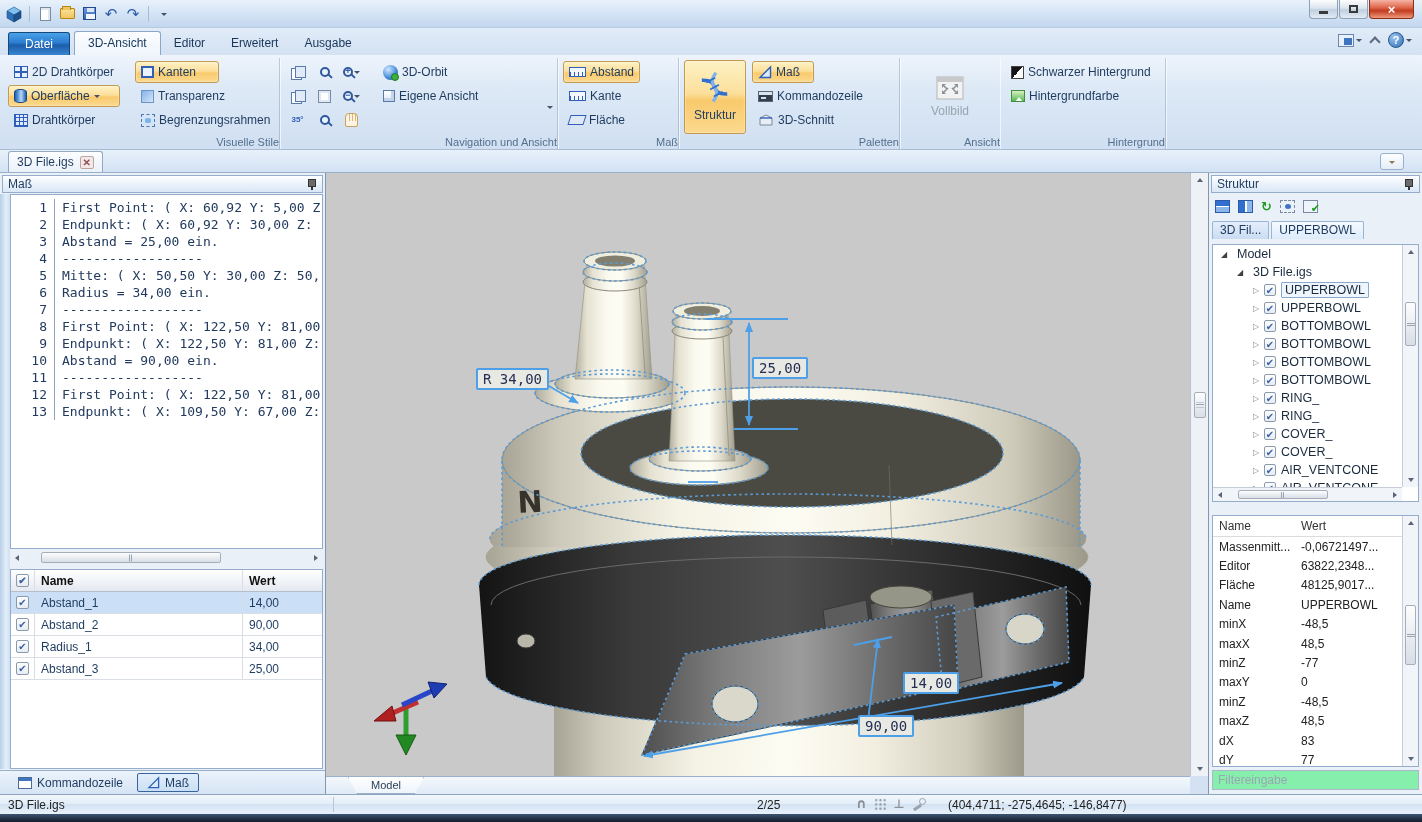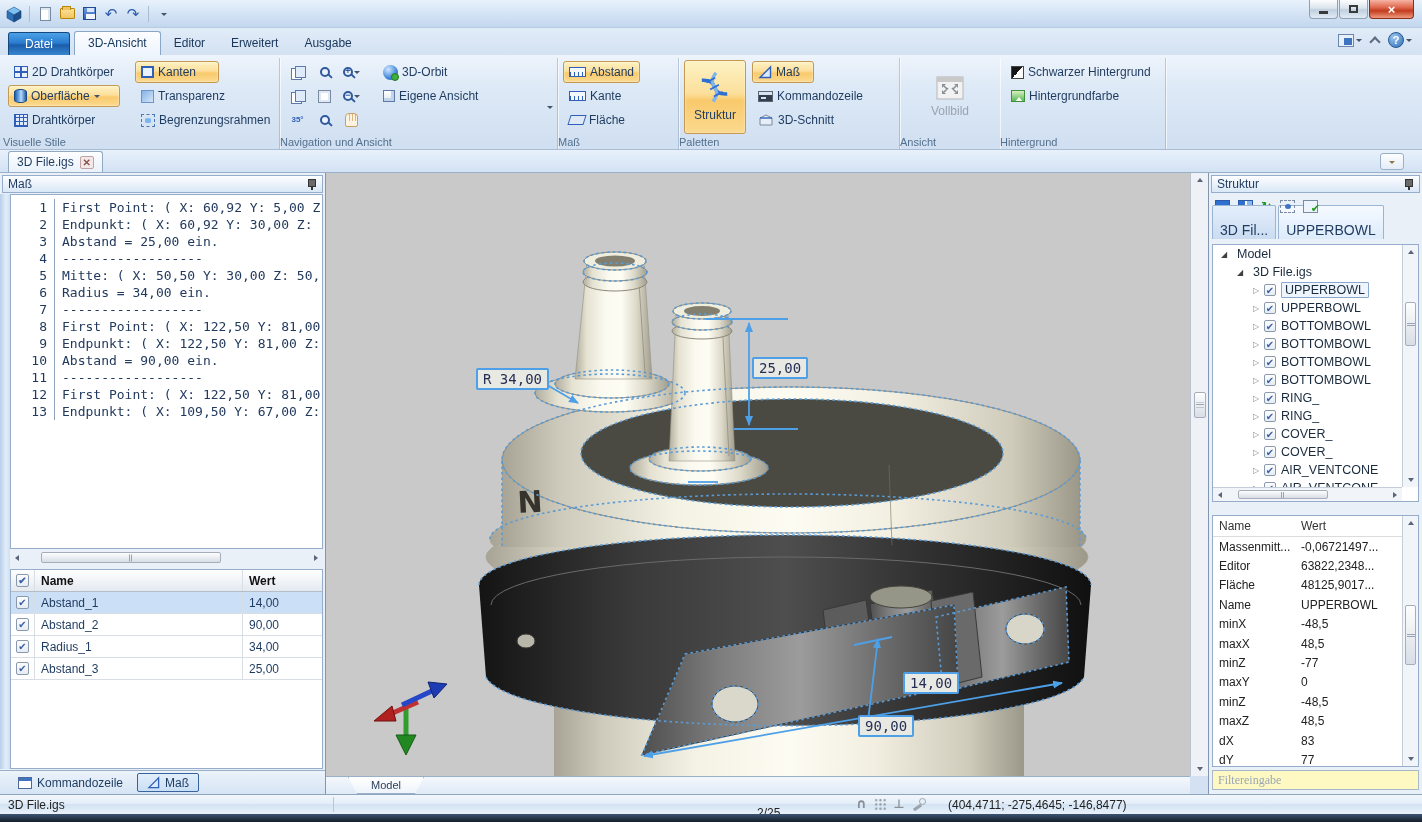--- a/index.html
+++ b/index.html
@@ -36,21 +36,21 @@
 .mtab.active{background:linear-gradient(#fcfdff,#eef5fc);border:1px solid #8ba7c7;border-bottom:none;border-radius:3px 3px 0 0;color:#15365c}
 .tabrow-right{position:absolute;right:10px;top:32px;display:flex;align-items:center;gap:9px}
 .i-style{width:16px;height:13px;border:1px solid #6a86ac;background:#e8f1fb;position:relative}
 .i-style::after{content:"";position:absolute;right:1px;bottom:1px;width:8px;height:7px;background:#3f74c0}
 .i-chevup{width:8px;height:8px;border-top:2px solid #5b6b80;border-right:2px solid #5b6b80;transform:rotate(-45deg);margin-top:4px}
 .i-help{width:16px;height:16px;border-radius:50%;background:radial-gradient(circle at 35% 30%,#9cc6ef,#2f6fb8);color:#fff;font-weight:bold;font-size:11px;display:flex;align-items:center;justify-content:center;border:1px solid #24588f}
 
 
 .ribbon{position:absolute;left:0;top:55px;width:100%;height:95px;background:linear-gradient(#eef4fc,#dde9f6 35%,#d0dff1);border-bottom:1px solid #a8bcd2;display:flex;padding:3px 0 0 3px}
 .rgroup{position:relative;height:91px;border-right:1px solid rgba(138,160,186,.5);box-shadow:1px 0 0 rgba(255,255,255,.65);padding:2px 5px 15px 5px}
-.rg-label{position:absolute;bottom:1px;left:0;right:0;text-align:left;font-size:11px;color:#53708e}
+.rg-label{position:absolute;bottom:1px;left:0;right:0;text-align:right;font-size:11px;color:#53708e}
 .rbtn{display:inline-flex;align-items:center;gap:4px;height:22px;padding:0 5px;border:1px solid transparent;border-radius:3px;white-space:nowrap;color:#1d3a5f}
 .rbtn.hl,.rbig.hl{background:linear-gradient(#fdf2c4,#fcdf9b 45%,#f9ca6c 55%,#fbd98f);border:1px solid #c49a52;box-shadow:inset 0 0 2px rgba(255,255,255,.8)}
 .vs-grid{display:grid;grid-template-columns:127px auto;grid-auto-flow:column;grid-template-rows:repeat(3,24px);align-items:center}
 .nav-grid{display:grid;grid-template-columns:27px 27px 38px auto;grid-template-rows:repeat(3,24px);align-items:center}
 .sbtn{width:25px;height:21px;display:flex;align-items:center;justify-content:center;gap:1px}
 .col3{display:grid;grid-template-rows:repeat(3,24px);align-items:center;justify-items:start}
 .pal{display:flex;gap:6px;align-items:flex-start}
 .rbig{width:62px;height:74px;display:flex;flex-direction:column;align-items:center;justify-content:center;gap:4px;border:1px solid transparent;border-radius:3px;text-align:center}
 .rbig.dis{color:#9aa4af}
 .gdrop{position:absolute;right:4px;top:44px}
@@ -139,21 +139,21 @@
 .rtools{height:26px;display:flex;align-items:center;gap:8px;padding-left:6px}
 .t-rows{width:15px;height:13px;border:1px solid #2a5aa8;background:linear-gradient(#2f6fd0,#2f6fd0) top/100% 5px no-repeat,linear-gradient(#8ab6ec,#8ab6ec) bottom/100% 5px no-repeat,#fff}
 .t-cols{width:15px;height:13px;border:1px solid #2a5aa8;background:linear-gradient(90deg,#2f6fd0 0 6px,#fff 6px 8px,#8ab6ec 8px)}
 .t-refresh{font:bold 13px/13px "DejaVu Sans",sans-serif;color:#1f9c1f}
 .t-refresh::before{content:"↻"}
 .t-eye{width:15px;height:13px;border:1px dashed #7a8aa0;position:relative}
 .t-eye::after{content:"";position:absolute;left:4px;top:3px;width:6px;height:5px;border-radius:50%;background:#3f74c0}
 .t-check{width:15px;height:13px;border:1px solid #7a8aa0;background:#eef4fb;position:relative}
 .t-check::after{content:"✔";position:absolute;right:-3px;bottom:-3px;font-size:11px;color:#1f9c1f}
 .rtabs{height:20px;display:flex;gap:2px;padding-left:3px;align-items:flex-end}
-.rtab{height:34px;padding:16px 7px;background:linear-gradient(#e4eefb,#cadcf2);border:1px solid #9ab4d4;border-bottom:none;font-size:14px;color:#1d3a5f;line-height:17px;border-radius:2px 2px 0 0}
+.rtab{height:18px;padding:0 7px;background:linear-gradient(#e4eefb,#cadcf2);border:1px solid #9ab4d4;border-bottom:none;font-size:12px;color:#1d3a5f;line-height:17px;border-radius:2px 2px 0 0}
 .rtab.active{background:linear-gradient(#f6faff,#dcebfb)}
 .tree{position:absolute;left:3px;right:3px;top:71px;height:258px;background:#fff;border:1px solid #96accb;overflow:hidden}
 .trow{display:flex;align-items:center;height:18px;white-space:nowrap;font-size:12.5px;color:#1a2b3e}
 .exp{width:10px;flex:none;font-size:8px;color:#8a8a8a;text-align:center}
 .exp.open{color:#404040}
 .exp.open::before{content:"◢"}
 .exp.closed::before{content:"▷"}
 .tsel{border:1px solid #8aa8cc;background:#eef5fd;padding:0 3px;border-radius:1px}
 .tree .cb{width:12px;height:12px;margin:0 5px 0 3px}
 .tvs{position:absolute;right:0;top:0;bottom:14px;width:16px;background:#f1f4f8;border-left:1px solid #c4cdd8;display:flex;flex-direction:column;align-items:center;padding:2px 0}
@@ -161,28 +161,28 @@
 .ths{position:absolute;left:0;right:16px;bottom:0;height:14px;background:#f1f4f8;border-top:1px solid #c4cdd8;display:flex;align-items:center;gap:2px;padding:0 2px}
 .ths .sbthumb{width:90px;height:9px}
 .ths .sbthumb::after{width:5px;height:6px;background:repeating-linear-gradient(90deg,#9aa4b0 0 1px,transparent 1px 2.5px)}
 .props{position:absolute;left:3px;right:3px;top:342px;height:252px;background:#fff;border:1px solid #96accb;overflow:hidden}
 .prow{display:flex;height:19.4px;align-items:center;font-size:12px;color:#222}
 .prow.head{height:21px;color:#333;border-bottom:1px solid #dcdcdc}
 .prow .pn{width:84px;padding-left:6px;flex:none}
 .prow .pv{padding-left:4px;flex:1}
 .pvs{position:absolute;right:0;top:0;bottom:0;width:16px;background:#f1f4f8;border-left:1px solid #c4cdd8;display:flex;flex-direction:column;align-items:center;padding:2px 0}
 .pvs .sbthumb{width:11px;height:60px;margin-top:80px}
-.filter{position:absolute;left:3px;right:3px;top:597px;height:20px;border:1px solid #a8b8c8;background:#fef9c3;font-size:12px;padding:0 5px;color:#333;font-family:Liberation Serif, serif}
+.filter{position:absolute;left:3px;right:3px;top:597px;height:20px;border:1px solid #a8b8c8;background:#86efac;font-size:12px;padding:0 5px;color:#333;font-family:Liberation Sans, sans-serif}
 .filter::placeholder{color:#9aa6b4}
 
 
 .statusbar{position:absolute;left:0;top:794px;width:100%;height:20px;background:linear-gradient(#f2f7fc,#e2edf8 49%,#d3e3f3 50%,#e8f1fa);border-top:1px solid #8fa5bd;font-size:12px;color:#222}
 .st-file{position:absolute;left:8px;top:3px}
 .st-div{position:absolute;top:2px;width:1px;height:15px;background:#b9c6d6}
-.st-page{position:absolute;left:757px;top:11px}
+.st-page{position:absolute;left:757px;top:3px}
 .st-icons{position:absolute;left:856px;top:2px;display:flex;align-items:center;gap:7px;color:#8b9099}
 .g-mag::before{content:"∩";font:bold 13px/14px "DejaVu Sans",sans-serif}
 .g-grid{width:13px;height:12px;background:radial-gradient(circle,#9aa2ab 1.1px,transparent 1.3px);background-size:4.3px 4.3px}
 .g-perp::before{content:"⊥";font:bold 12px/14px "DejaVu Sans",sans-serif}
 .g-brush{width:14px;height:12px;position:relative}
 .g-brush::before{content:"";position:absolute;left:1px;bottom:1px;width:9px;height:3px;background:#9aa2ab;transform:rotate(-35deg)}
 .g-brush::after{content:"";position:absolute;right:0;top:0;width:5px;height:5px;border-radius:50%;border:1.5px solid #9aa2ab}
 .st-coords{position:absolute;left:948px;top:3px}
 .winbottom{position:absolute;left:0;top:814px;width:100%;height:8px;background:linear-gradient(#3c5472,#141d2a)}
 .lb{white-space:nowrap}

